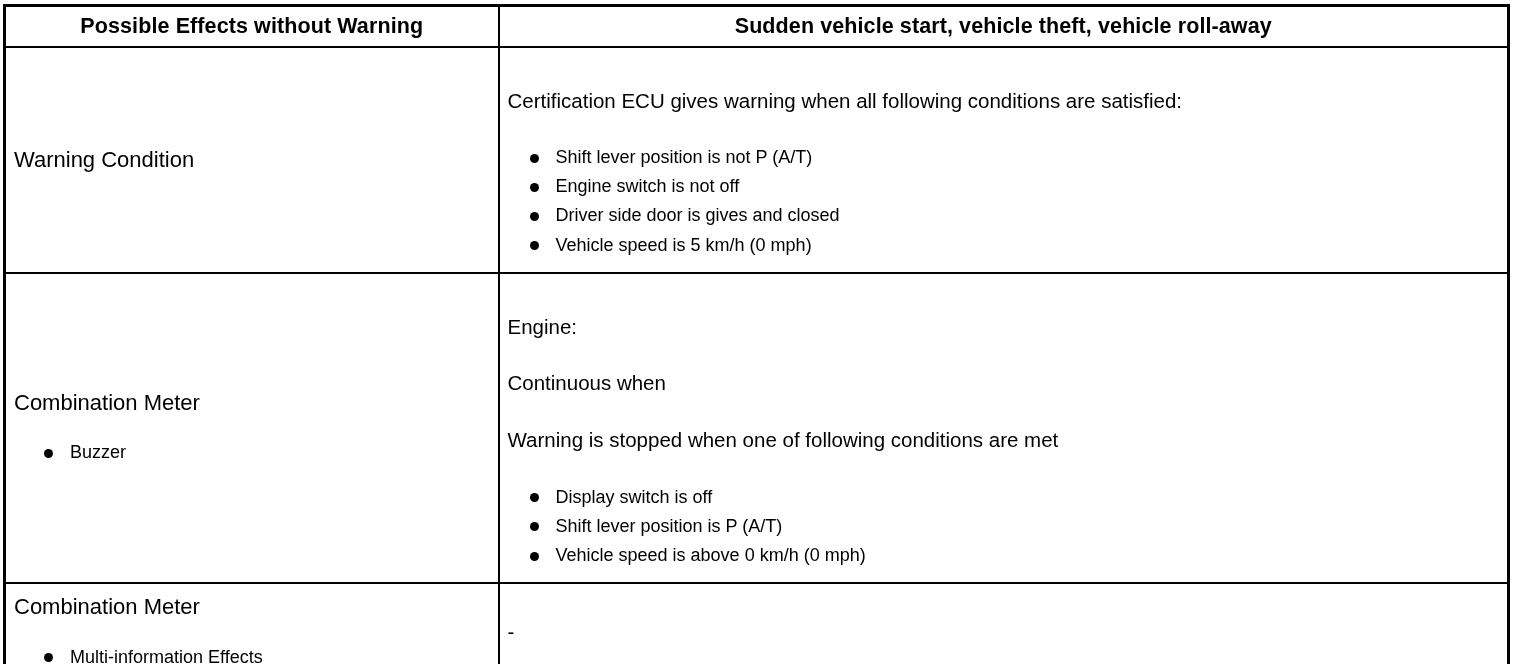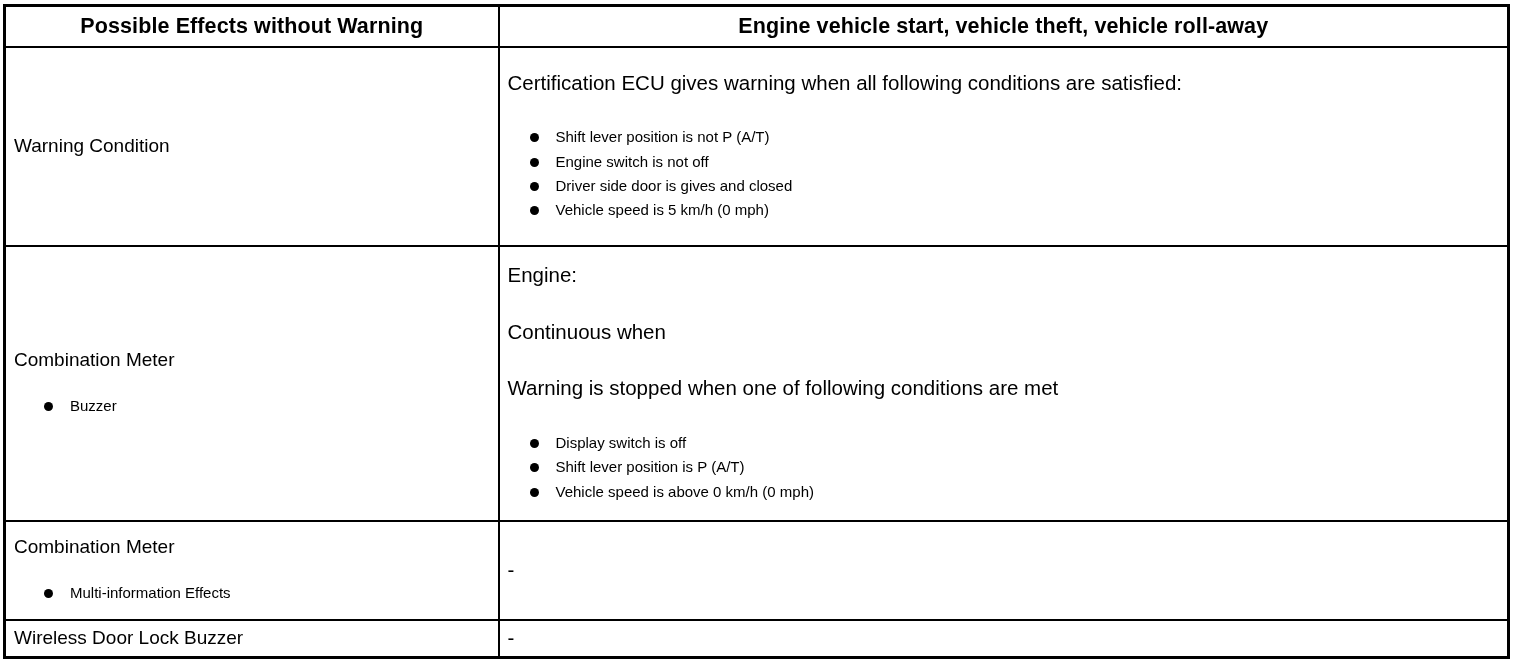--- a/index.html
+++ b/index.html
@@ -61,44 +61,45 @@
 
   
   .cell-inner {
     padding: 0 0 0 8px;
     font-size: 20.5px;
     line-height: 1.28;
   }
   .cell-inner.pad-top {
     padding-top: 12px;
     padding-bottom: 12px;
+    margin-top: 28px;
   }
 
   .row-warning-cond td   { height: 199px; }
   .row-buzzer td         { height: 275px; }
   .row-midisplay td      { height: 99px; }
   .row-wireless td       { height: 38px; }
 
   
   .label-line {
-    font-size: 19px;
+    font-size: 22px;
     line-height: 1.25;
     white-space: nowrap;
   }
 
   
   ul.bullets {
     list-style: none;
     margin: 0;
     padding: 0;
   }
   ul.bullets li {
     position: relative;
     padding-left: 48px;
-    font-size: 15px;
+    font-size: 18px;
     line-height: 1.62;
     white-space: nowrap;
   }
   ul.bullets li .dot {
     position: absolute;
     left: 22px;
     top: 50%;
     width: 9px;
     height: 9px;
     margin-top: -4px;
@@ -132,21 +133,21 @@
 
   <table class="spec-table">
     <colgroup>
       <col class="col-effect">
       <col class="col-symptom">
     </colgroup>
 
     <thead>
       <tr>
         <th class="hdr-cell">Possible Effects without Warning</th>
-        <th class="hdr-cell">Engine vehicle start, vehicle theft, vehicle roll-away</th>
+        <th class="hdr-cell">Sudden vehicle start, vehicle theft, vehicle roll-away</th>
       </tr>
     </thead>
 
     <tbody>
 
       <tr class="row-warning-cond">
         <td>
           <div class="cell-inner">
             <div class="label-line">Warning Condition</div>
           </div>

